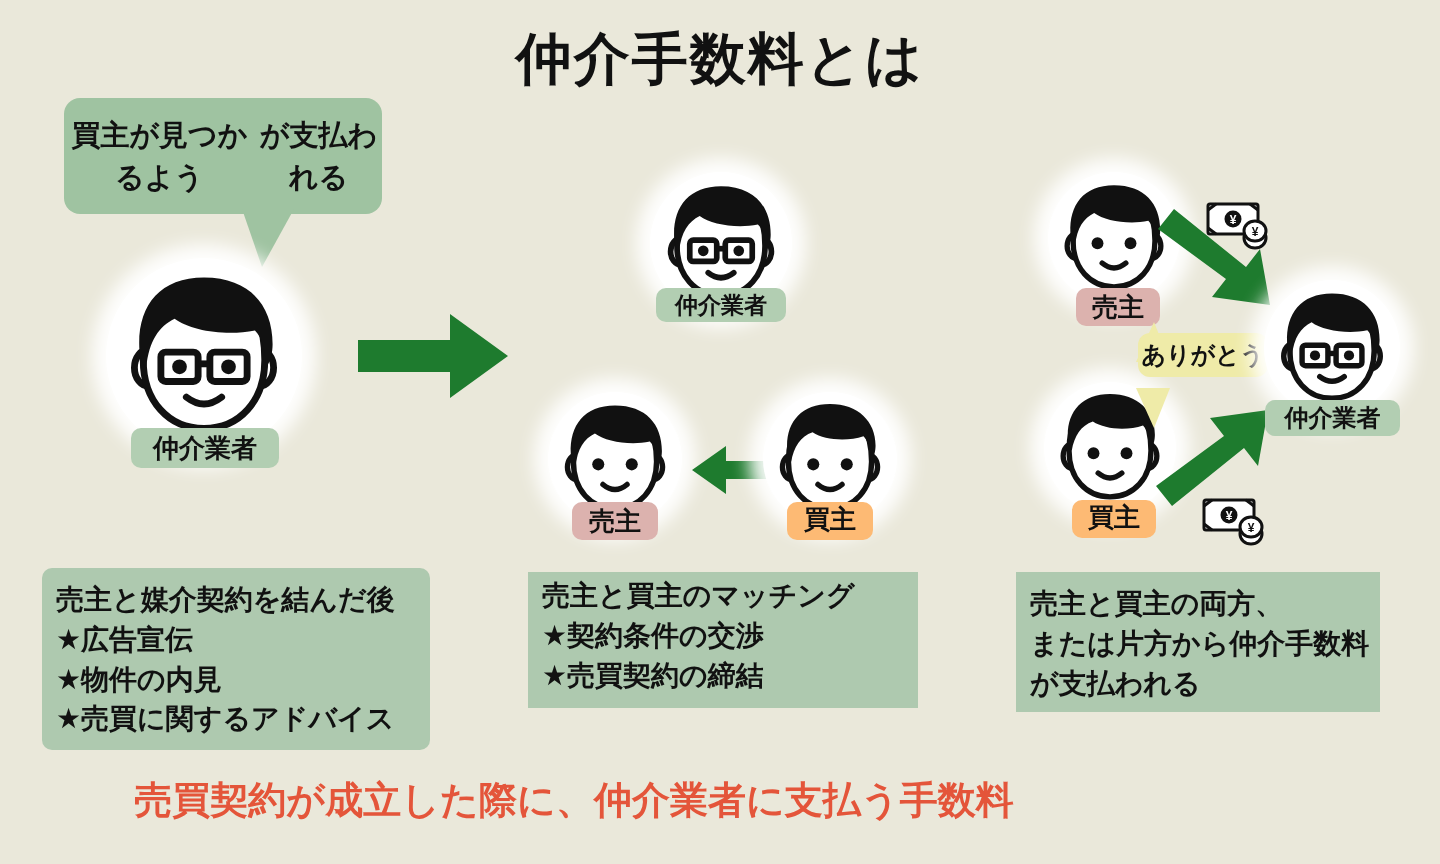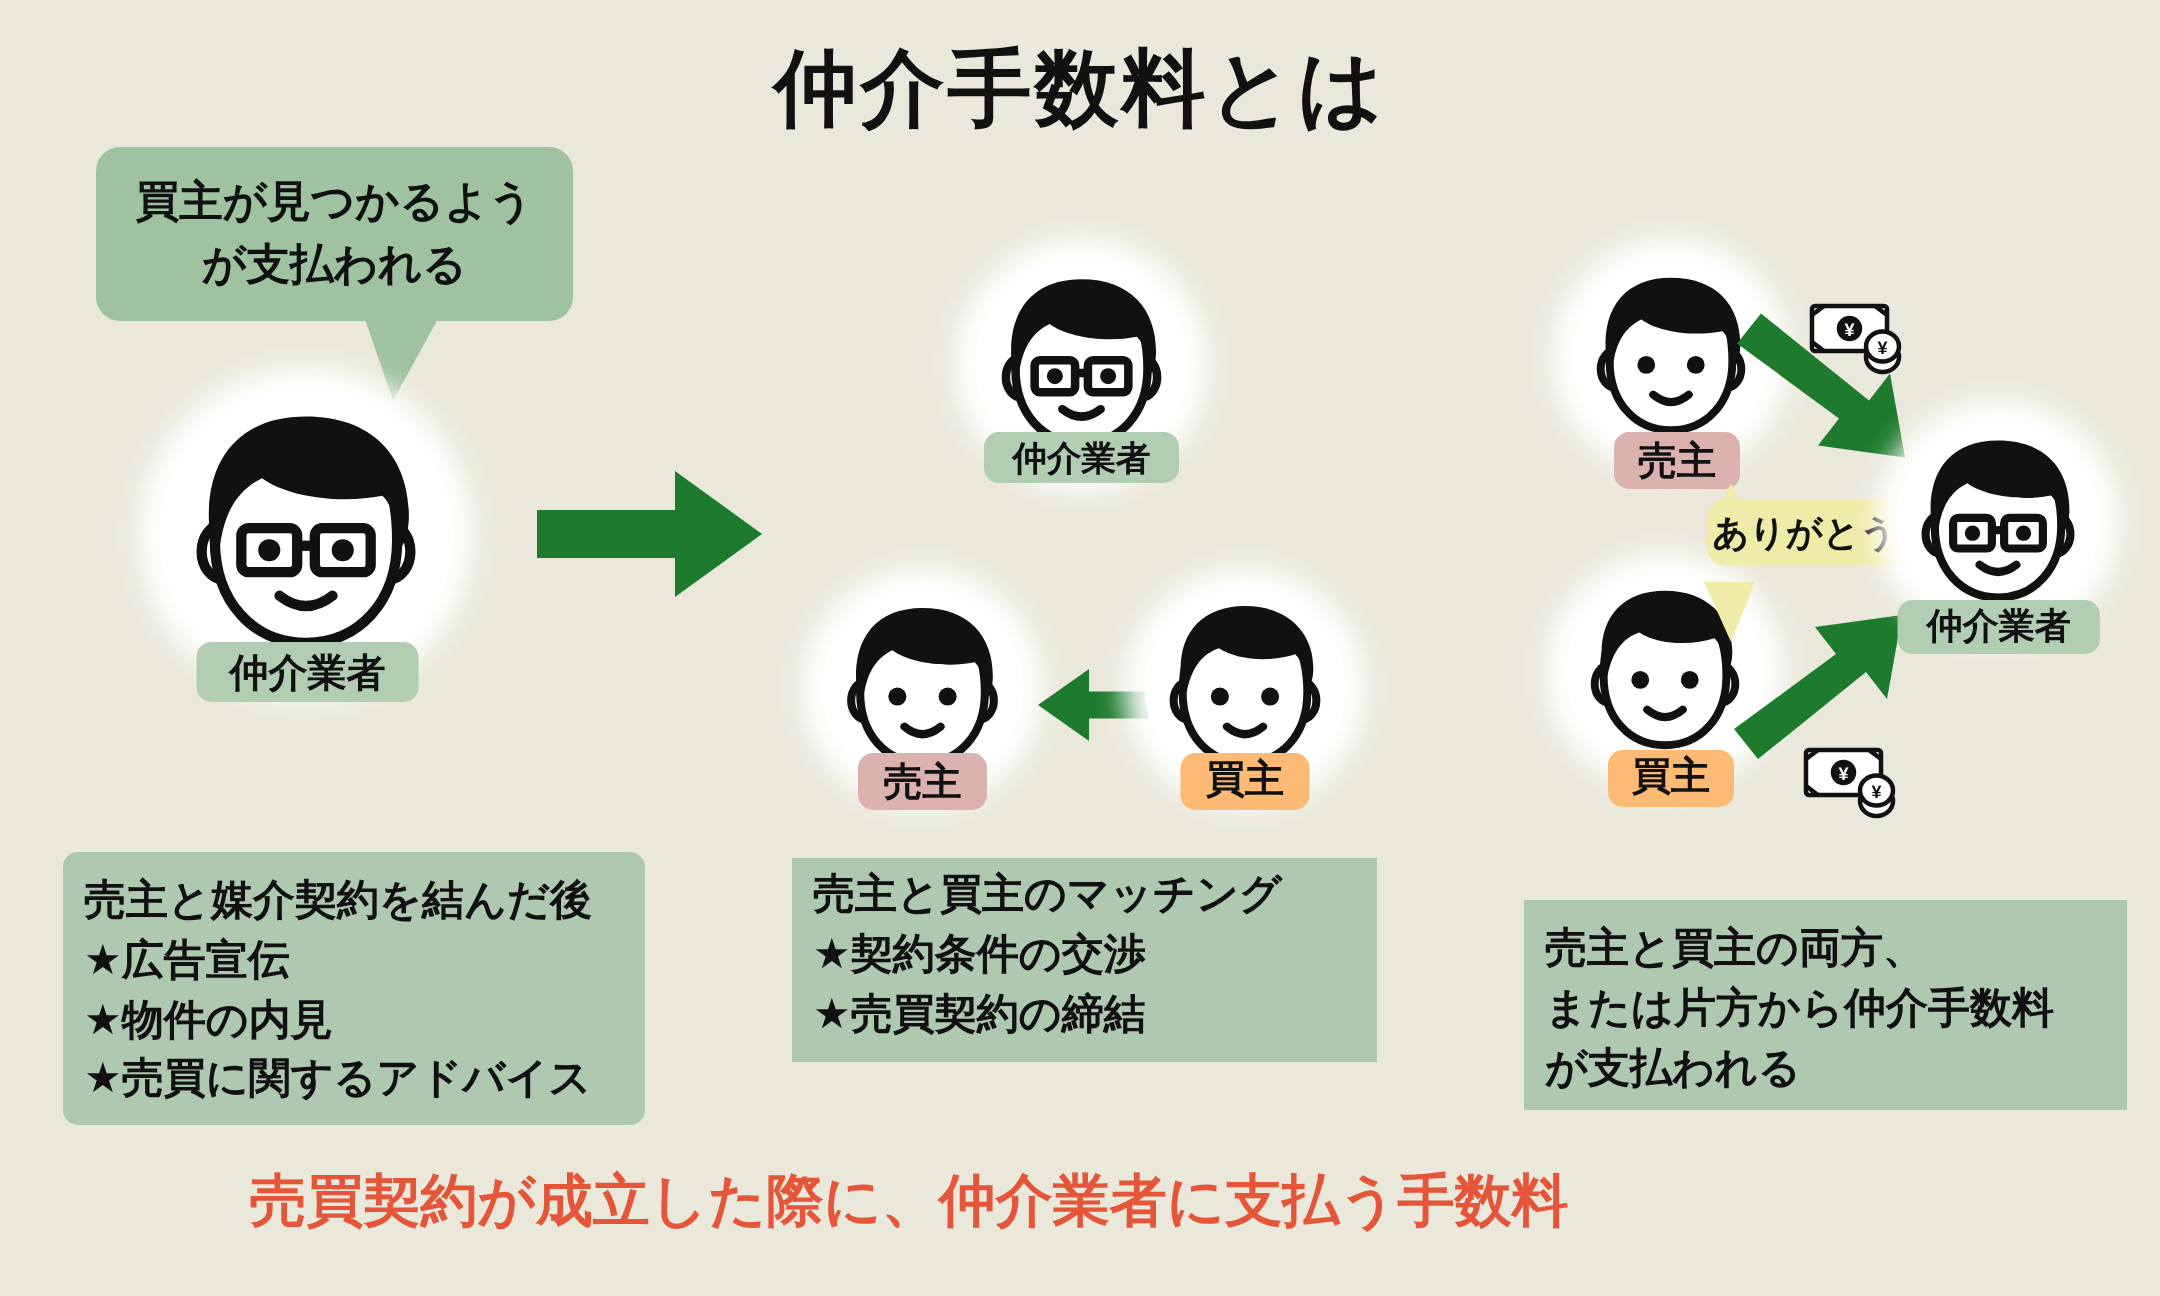--- a/index.html
+++ b/index.html
@@ -50,21 +50,21 @@
   .badge-green{background:#b2ceb2;}
   .badge-pink{background:#dcb2ae;}
   .badge-blue{background:#fdba74;font-family:Liberation Mono, monospace;}
 
   
   .bubble{
     position:absolute;
     border-radius:18px;
     color:#111;
     font-weight:bold;
-    display:flex;flex-direction:column;
+    display:flex;flex-direction:row;
     align-items:center;justify-content:center;
     text-align:center;
   }
   .bubble-green{background:#9fc3a1;}
   .bubble-yellow{background:#efeba8;}
   .bubble .line{display:block;}
 
   
   .infopanel{
     position:absolute;
@@ -76,21 +76,20 @@
   .infopanel .line{display:block;white-space:nowrap;}
 
   
   #bottom-caption{
     left:0;top:775px;width:1148px;
     text-align:center;
     color:#e4553a;
     font-weight:bold;
     font-size:38px;
     letter-spacing:0px;
-    padding-left:32px;
   }
 
   
   .money{position:absolute;}
 </style>
 </head>
 <body>
 
 <div class="stage">
 
@@ -293,21 +292,21 @@
         <line x1="94" y1="108" x2="106" y2="108" stroke="#111" stroke-width="8"></line>
         <circle cx="75" cy="111" r="7.5" fill="#111"></circle>
         <circle cx="125" cy="111" r="7.5" fill="#111"></circle>
         <path d="M82 142 Q100 156 118 142" fill="none" stroke="#111" stroke-width="8" stroke-linecap="round"></path>
       </svg>
     </div>
     <div class="badge badge-green abs" style="left:265px;top:400px;width:135px;height:36px;font-size:24px;">
       <span>仲介業者</span>
     </div>
 
-    <div class="infopanel" style="left:16px;top:572px;width:402px;height:140px;padding:12px 14px;font-size:28px;line-height:1.42;margin-top:28px;">
+    <div class="infopanel" style="left:16px;top:572px;width:364px;height:140px;padding:12px 14px;font-size:28px;line-height:1.42;">
       <span class="line">売主と買主の両方、</span>
       <span class="line">または片方から仲介手数料</span>
       <span class="line">が支払われる</span>
     </div>
   </div>
 
   <div class="abs" id="bottom-caption">売買契約が成立した際に、仲介業者に支払う手数料</div>
 
 </div>
 

